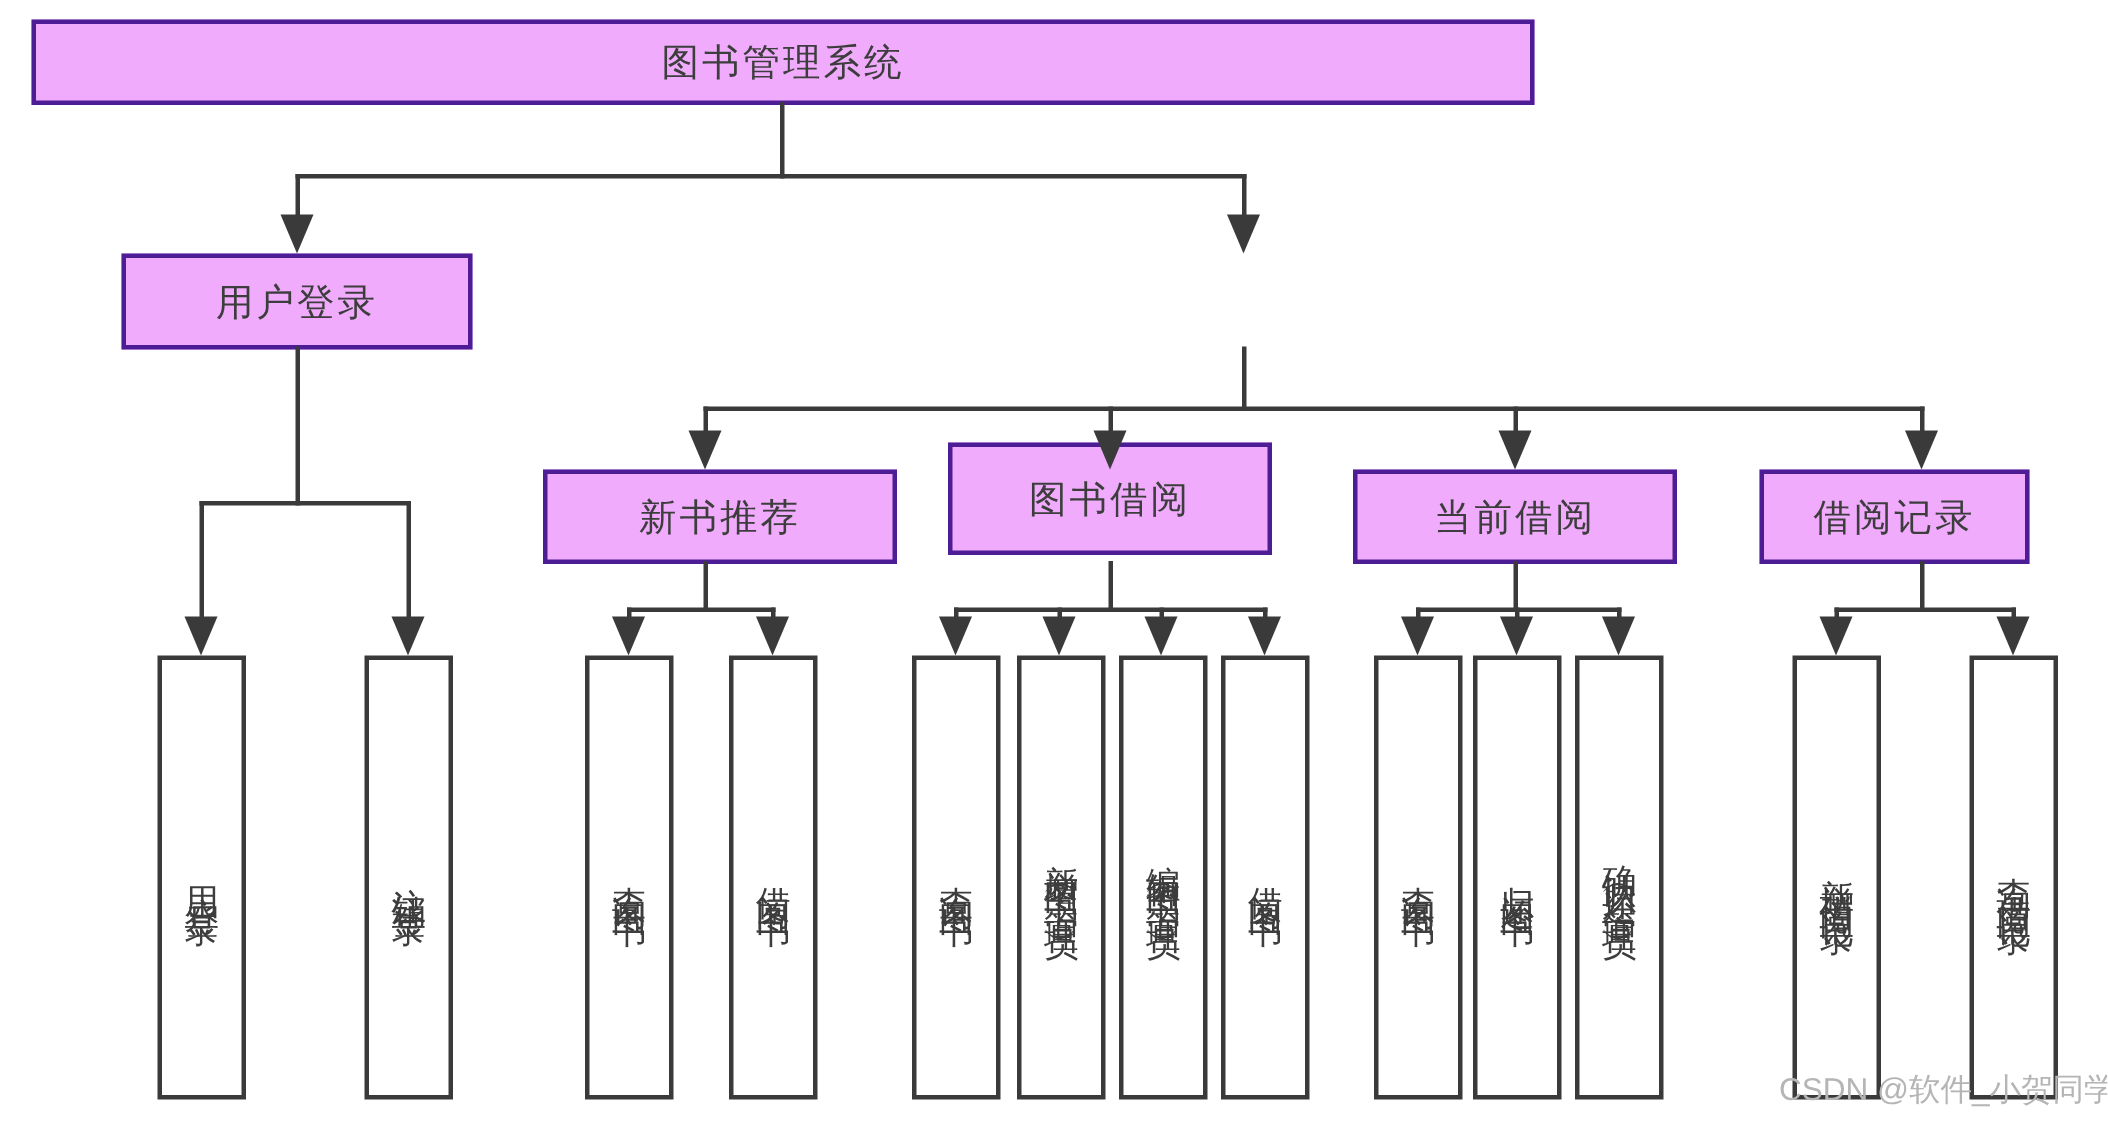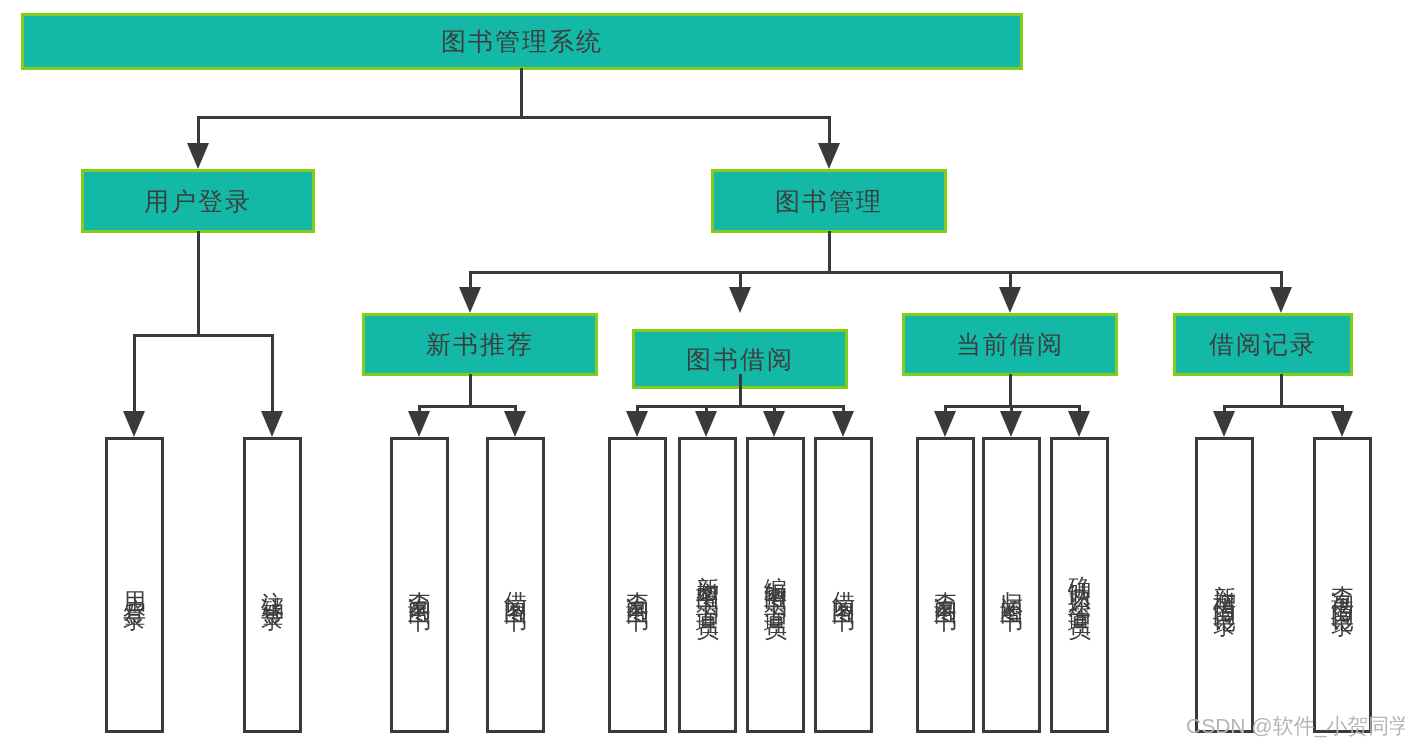--- a/index.html
+++ b/index.html
@@ -12,22 +12,22 @@
     position: relative;
     width: 1405px;
     height: 747px;
     background: #ffffff;
     overflow: hidden;
   }
   
   .node {
     position: absolute;
     box-sizing: border-box;
-    border: 3px solid #84cc16;
-    background: #14b8a6;
+    border: 3px solid #4c1d95;
+    background: #f0abfc;
     display: flex;
     align-items: center;
     justify-content: center;
     color: #3d3d3d;
     font-size: 25px;
     letter-spacing: 2px;
     white-space: nowrap;
   }
   .leaf {
     position: absolute;
@@ -75,25 +75,24 @@
 </style>
 </head>
 <body>
 
 <div class="canvas">
 
   <div class="node" style="left:21px; top:13px; width:1002px; height:57px;">图书管理系统</div>
 
   <div class="node" style="left:81px; top:169px; width:234px; height:64px;">用户登录</div>
 
-  <div class="node" style="left:711px; top:169px; width:236px; height:64px;">图书管理</div>
 
   <div class="node" style="left:362px; top:313px; width:236px; height:63px;">新书推荐</div>
 
-  <div class="node" style="left:632px; top:329px; width:216px; height:60px;">图书借阅</div>
+  <div class="node" style="left:632px; top:295px; width:216px; height:75px;">图书借阅</div>
 
   <div class="node" style="left:902px; top:313px; width:216px; height:63px;font-family:Liberation Serif, serif;">当前借阅</div>
 
   <div class="node" style="left:1173px; top:313px; width:180px; height:63px;">借阅记录</div>
 
   <div class="leaf" style="left:105px;">用户登录</div>
   <div class="leaf" style="left:243px;">注销登录</div>
 
   <div class="leaf" style="left:390px;">查询图书</div>
   <div class="leaf" style="left:486px;">借阅图书</div>

